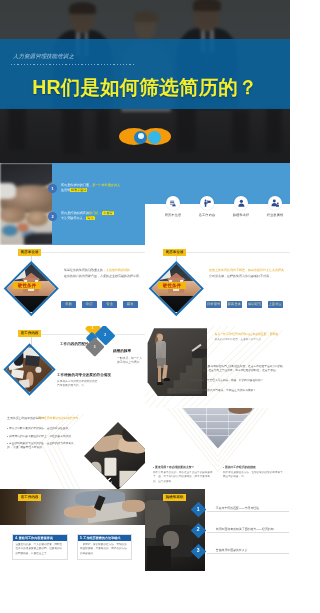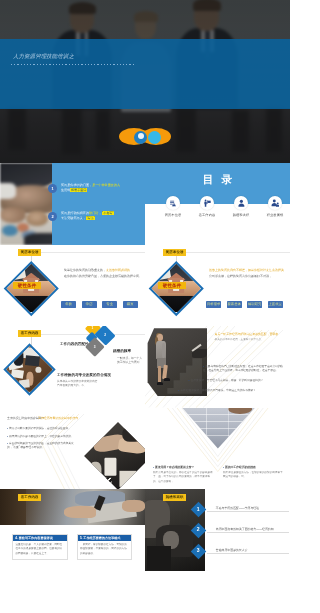--- a/index.html
+++ b/index.html
@@ -187,20 +187,21 @@
     <div class="chair" style="left:96px;top:110px;width:14px;height:40px;"></div>
     <div class="chair" style="left:176px;top:108px;width:20px;height:44px;"></div>
     <div class="chair" style="left:232px;top:110px;width:17px;height:42px;"></div>
     <div class="chair" style="left:266px;top:108px;width:16px;height:44px;"></div>
     </div>
     <div class="ban-dark"></div>
 
     <div class="ban-overlay"></div>
     <div class="ban-kicker">人力资源管理技能培训之</div>
     <div class="ban-dots"></div>
+    <div class="ban-title">HR们是如何筛选简历的？</div>
 
     <div class="logo">
       <div class="logo-oval" style="left:0px;top:1px;width:30px;height:17px;"></div>
       <div class="logo-oval" style="left:22px;top:1px;width:30px;height:17px;"></div>
       <div style="position:absolute;left:15px;top:3.5px;width:13px;height:13px;border-radius:50%;background:#1f7fc4;"></div>
       <div style="position:absolute;left:29px;top:3.5px;width:13px;height:13px;border-radius:50%;background:#35b8e8;"></div>
       <div style="position:absolute;left:18.5px;top:5.5px;width:6px;height:6px;border-radius:50%;background:#eaf4fb;"></div>
     </div>
   </div>
 
@@ -227,21 +228,20 @@
       </div>
       <div class="numcircle" style="left:48px;top:49.2px;width:9px;height:9px;line-height:9px;">2</div>
       <div class="s2-txt" style="left:61px;top:47.5px;">
         <span>简历是打动招聘官的</span><span class="hl">敲门砖</span><span>，</span><span class="hlbox">“不会写”</span><br>
         <span>无法突破简历关，</span><span class="hlbox">“写法”</span>
       </div>
     </div>
 
     <div class="slide" style="left:145px;top:0;">
       <div class="s3-blue"></div>
-      <div class="s3-title">目 录</div>
       <div class="s3-row">
           <div class="toc" style="left: 17px; top: 33px;">
             <div class="toc-circle">
               <svg width="8.8" height="8.8" viewBox="0 0 24 24" fill="#2a4a8c">
                 <path d="M3 5h11v2H3zM3 9h11v2H3zM3 13h7v2H3z"></path>
                 <path d="M13.5 12.5c1.9 0 3.5 1.6 3.5 3.5s-1.6 3.5-3.5 3.5S10 17.9 10 16s1.6-3.5 3.5-3.5zm0 2a1.5 1.5 0 100 3 1.5 1.5 0 000-3z"></path>
                 <path d="M8 18.5c1.2-1.5 3.2-2.4 5.5-2.4s4.3.9 5.5 2.4v1.5H8z"></path>
               </svg>
             </div>
             <div class="toc-label">简历本位读</div>

